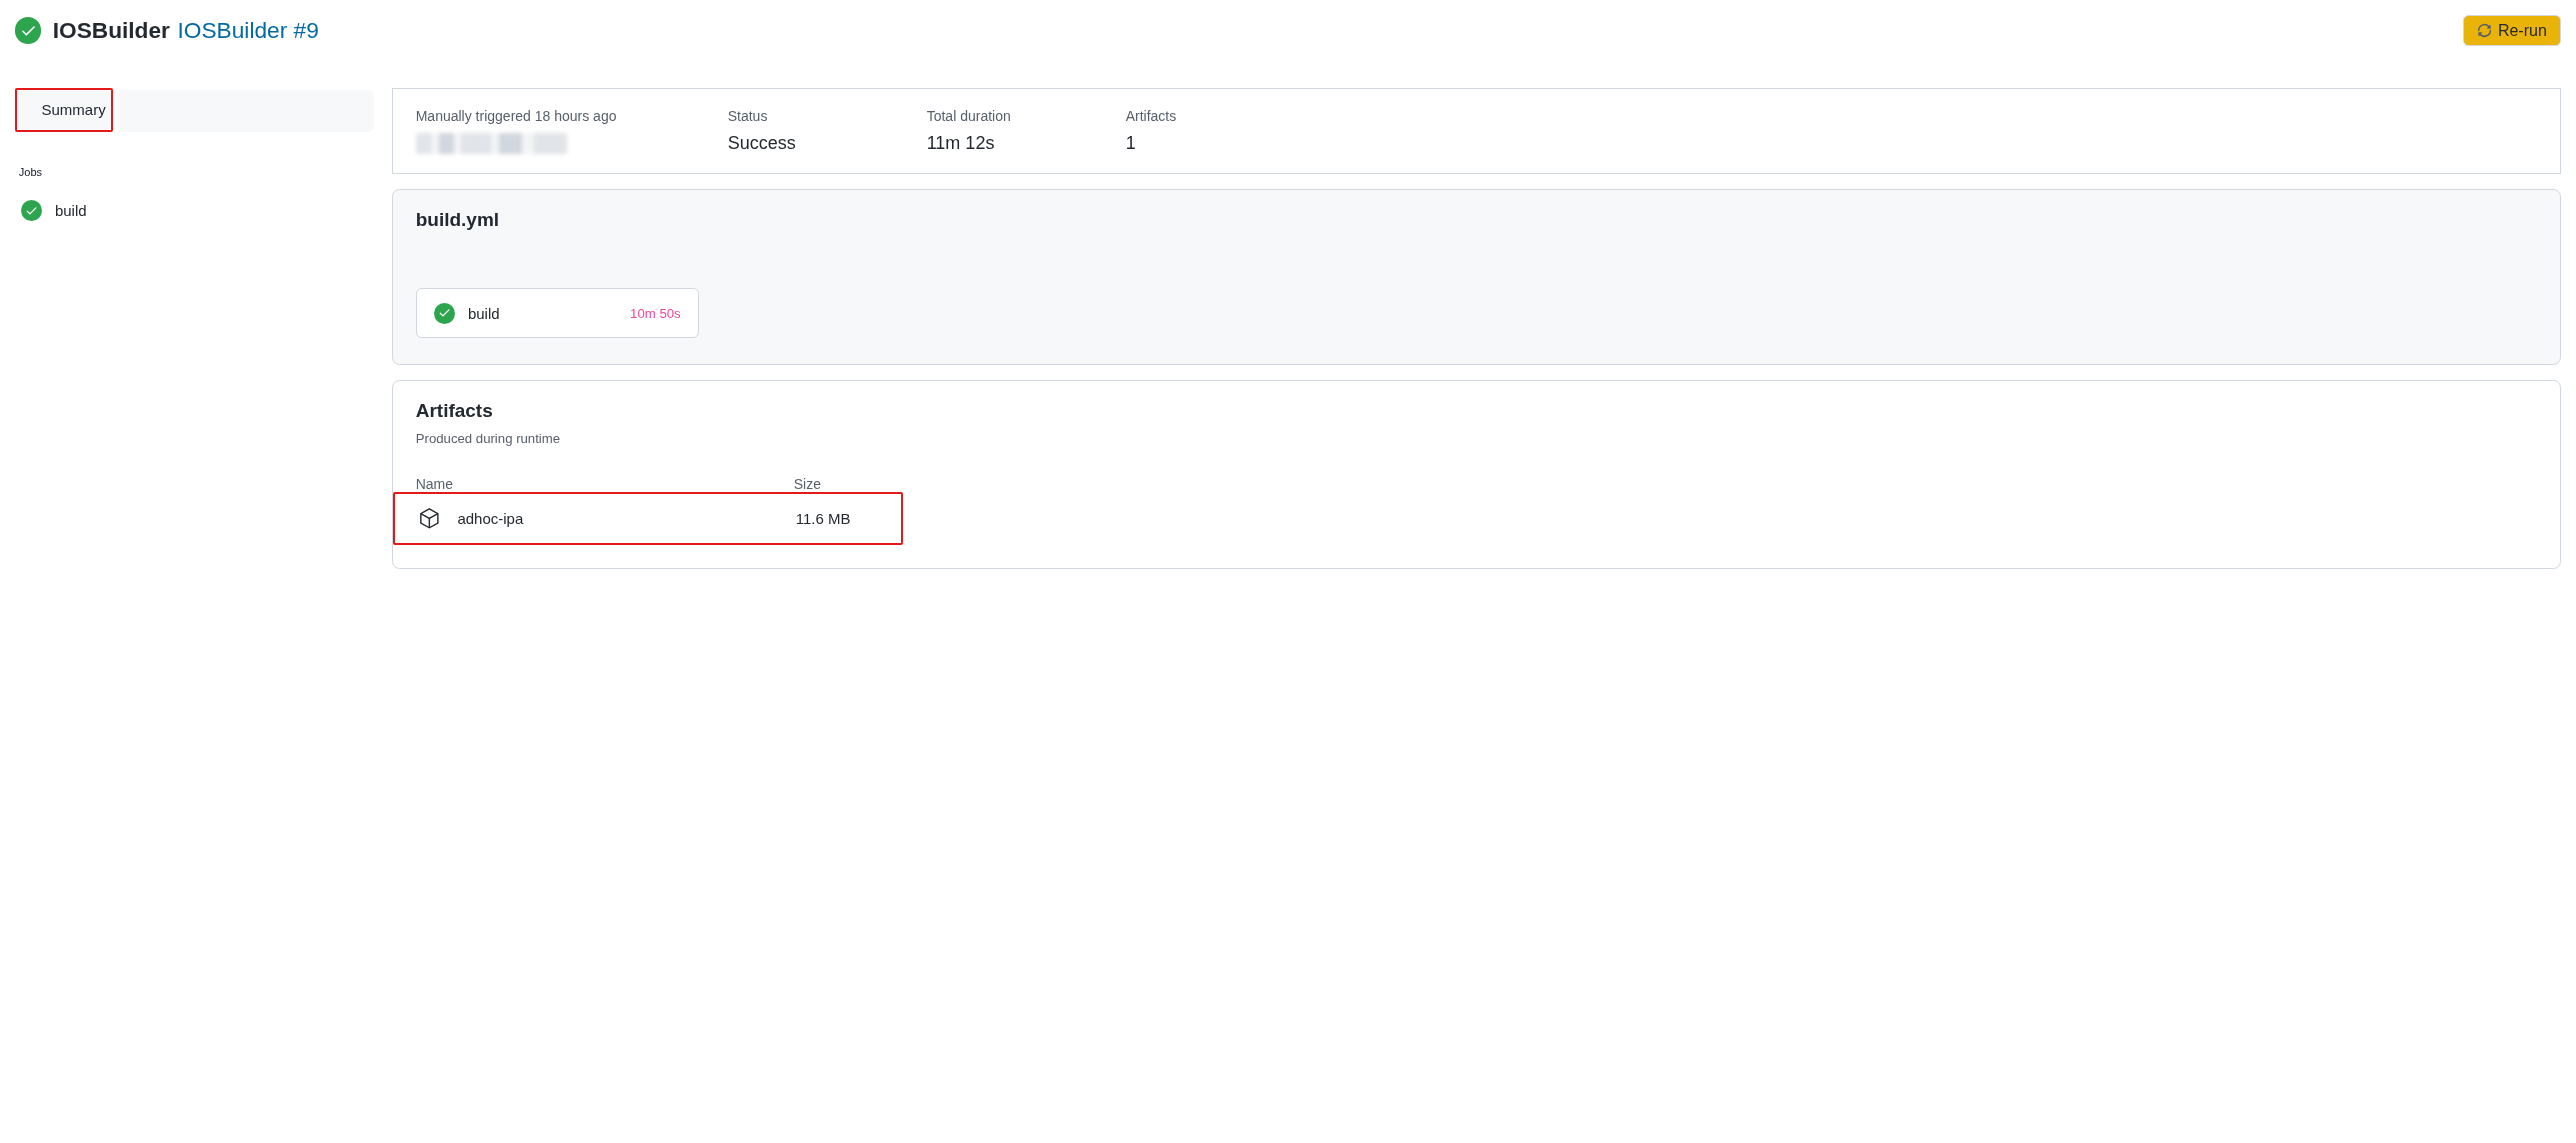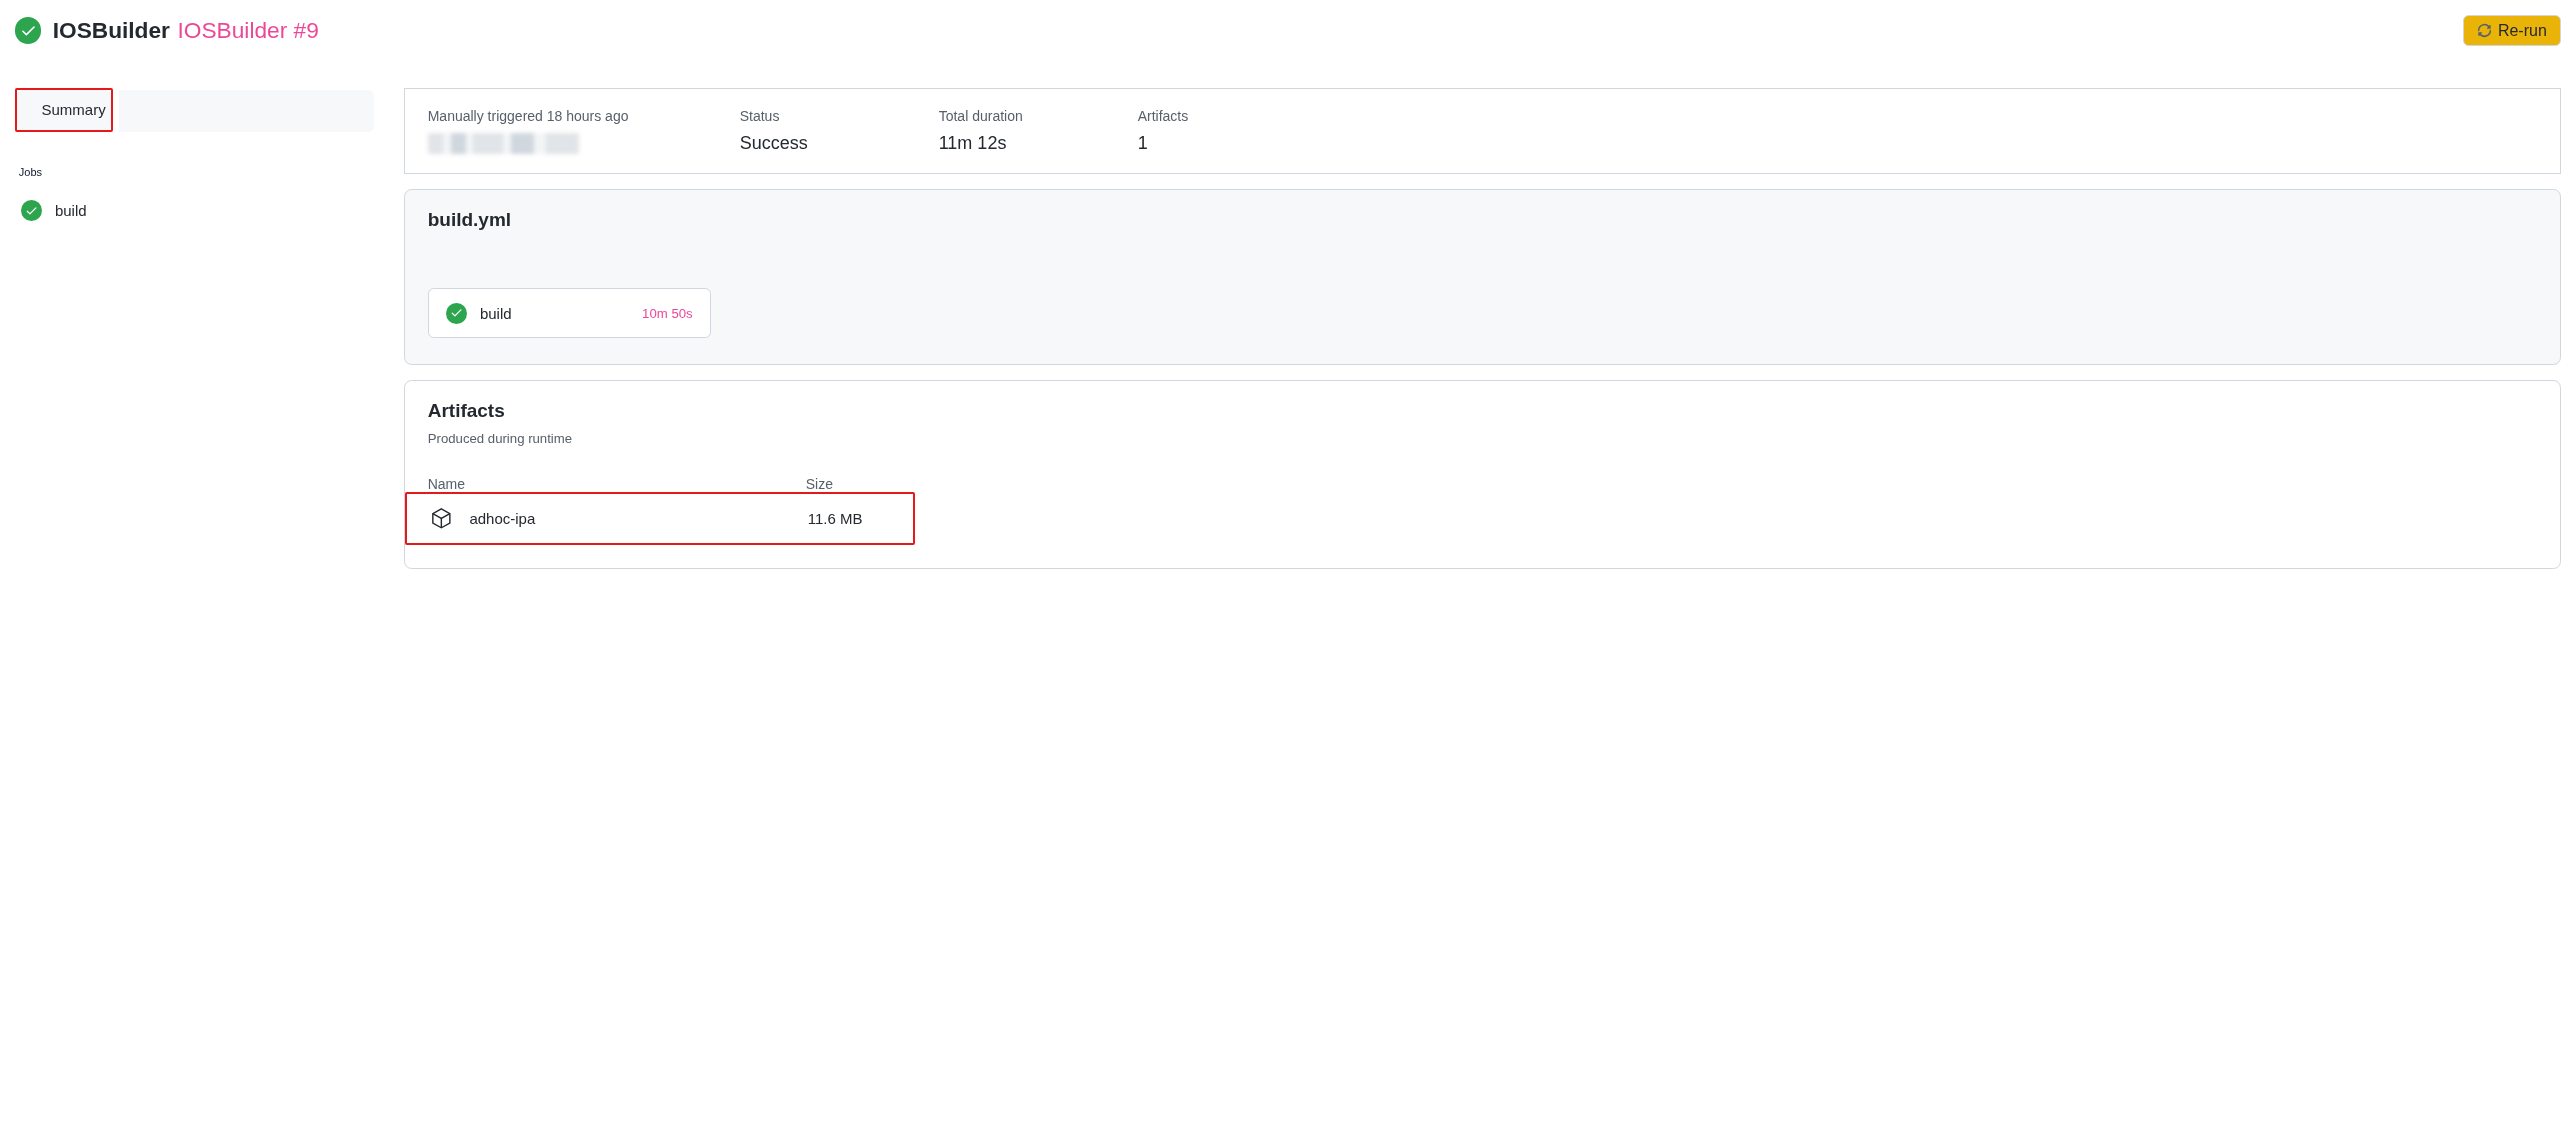--- a/index.html
+++ b/index.html
@@ -19,37 +19,37 @@
     .check-circle {
       width: 26.4px; height: 26.4px;
       border-radius: 50%;
       background: #2da44e;
       display: flex; align-items: center; justify-content: center;
       flex-shrink: 0;
     }
     .check-circle svg { width: 17px; height: 17px; fill: #fff; }
     .title-wrap { display: flex; align-items: baseline; gap: 7.6px; font-size: 22.7px; }
     .title-wrap .bold { font-weight: 600; }
-    .title-wrap .sub { font-weight: 400; color: #ec4899; }
+    .title-wrap .sub { font-weight: 400; color: #0369a1; }
     .rerun-btn {
       display: flex; align-items: center; gap: 5.7px;
       padding: 5.7px 13.2px;
       border: 0.9px solid #d0d7de;
       border-radius: 5.7px;
       background: #eab308;
       font-size: 16px;
       font-weight: 500;
       color: #24292f;
       cursor: pointer;
     }
     .rerun-btn svg { width: 15px; height: 15px; fill: #57606a; }
 
     .layout {
       display: flex;
-      gap: 30px;
+      gap: 18px;
       padding: 0 15px;
       margin-top: 34px;
     }
     .sidebar { width: 359px; flex-shrink: 0; }
     .side-item {
       display: flex; align-items: center; gap: 11.3px;
       padding: 11.3px 13.2px;
       border-radius: 5.7px;
       font-size: 15px;
       color: #24292f;

